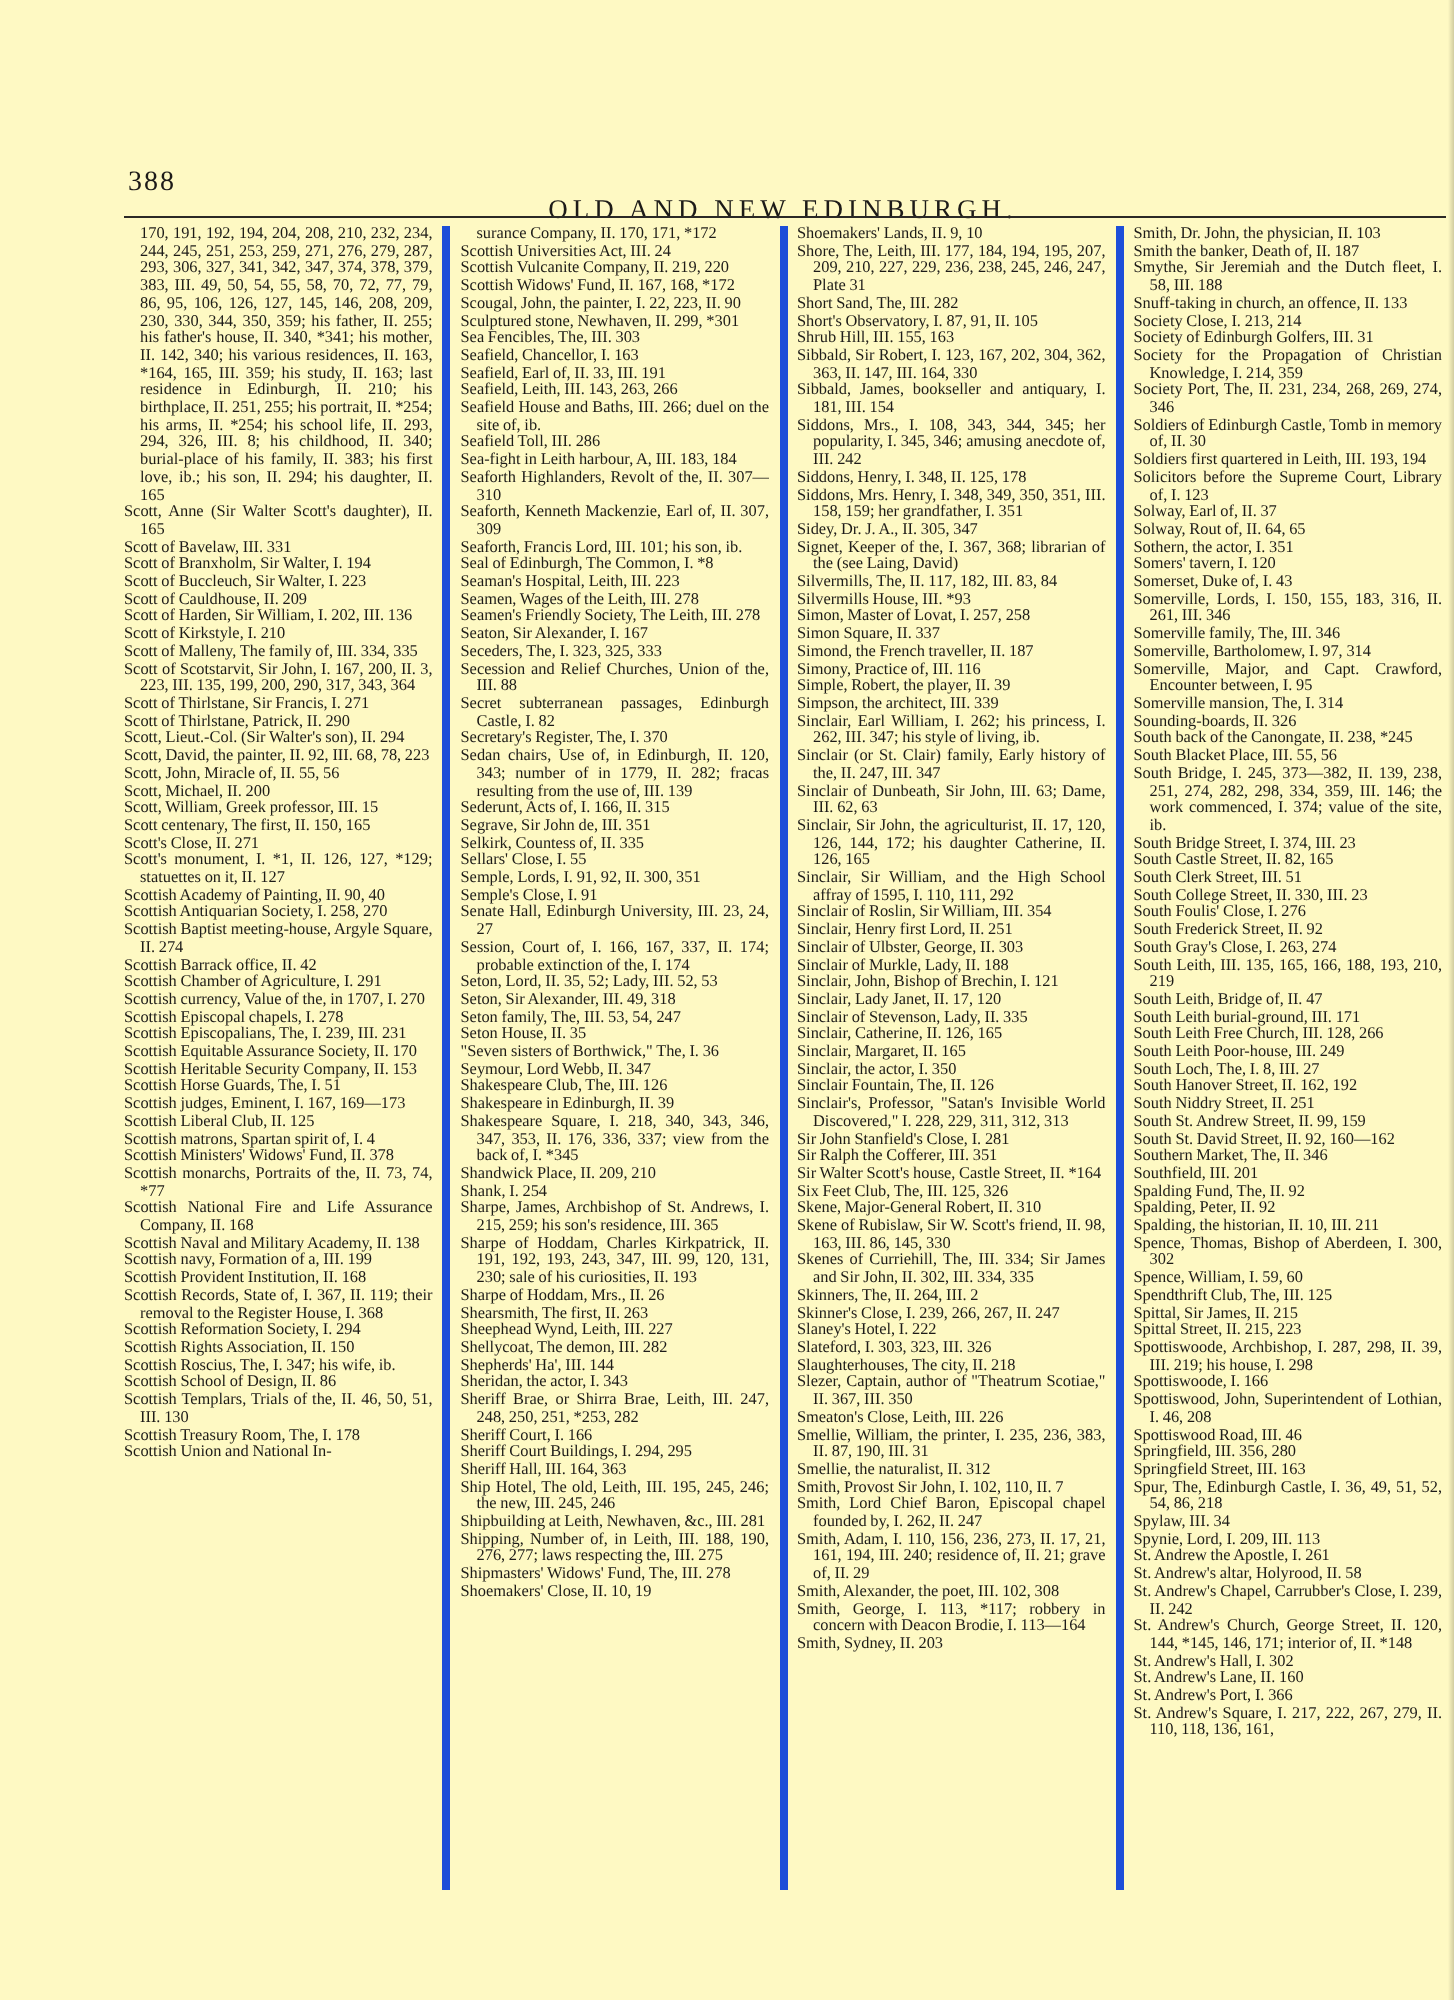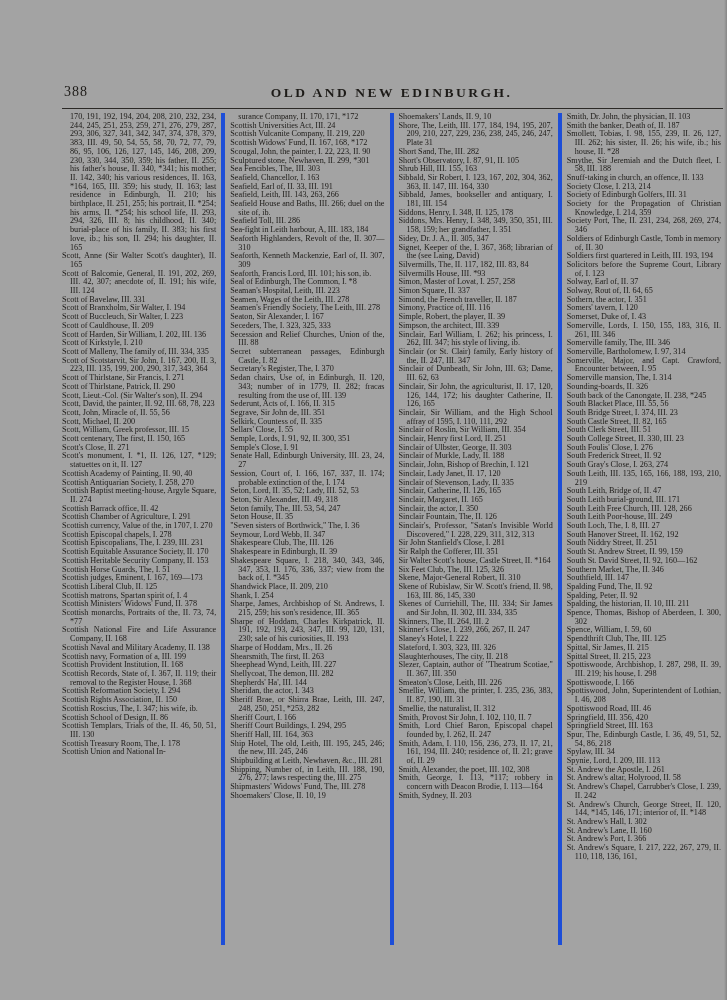--- a/index.html
+++ b/index.html
@@ -1,39 +1,39 @@
 <!DOCTYPE html>
 <html><head>
 <meta charset="utf-8">
 <style>
   html,body{margin:0;padding:0;background:#e8e6e0;}
   .page{
     position:relative;
     width:727px;height:1000px;
     margin:0 auto;
-    background:#a3a3a3;
+    background:#fef9c3;
     color:#1d1b18;
     font-family:"Liberation Serif","DejaVu Serif",serif;
     overflow:hidden;
     box-sizing:border-box;
   }
   .page-edge{
     position:absolute;top:0;right:0;width:3px;height:100%;
     background:linear-gradient(to right,rgba(0,0,0,0),rgba(0,0,0,.18));
   }
   .header{
     position:absolute;top:84px;left:62px;right:6px;height:20px;
   }
   .page-number{
     position:absolute;left:2px;top:0;
     font-size:14px;letter-spacing:1px;
   }
   .running-title{
-    position:absolute;left:0;right:0;top:1px;margin:0;
-    text-align:center;font-size:13.5px;font-weight:bold;
+    position:absolute;left:0;right:0;top:13px;margin:0;
+    text-align:center;font-size:13.5px;font-weight:normal;
     letter-spacing:2.5px;
   }
   .header-rule{
     position:absolute;top:108px;left:62px;right:4px;
     border-top:1.4px solid #2b2926;
   }
   .cols{
     position:absolute;top:113px;left:62px;right:6px;height:832px;
     display:flex;overflow:hidden;
   }
@@ -62,21 +62,20 @@
 <div class="page">
   <div class="header">
     <span class="page-number">388</span>
     <h1 class="running-title">OLD AND NEW EDINBURGH.</h1>
   </div>
   <div class="header-rule"></div>
   <div class="cols">
     <div class="col">
         <p class="entry cont">170, 191, 192, 194, 204, 208, 210, 232, 234, 244, 245, 251, 253, 259, 271, 276, 279, 287, 293, 306, 327, 341, 342, 347, 374, 378, 379, 383, III. 49, 50, 54, 55, 58, 70, 72, 77, 79, 86, 95, 106, 126, 127, 145, 146, 208, 209, 230, 330, 344, 350, 359; his father, II. 255; his father's house, II. 340, *341; his mother, II. 142, 340; his various residences, II. 163, *164, 165, III. 359; his study, II. 163; last residence in Edinburgh, II. 210; his birthplace, II. 251, 255; his portrait, II. *254; his arms, II. *254; his school life, II. 293, 294, 326, III. 8; his childhood, II. 340; burial-place of his family, II. 383; his first love, ib.; his son, II. 294; his daughter, II. 165</p>
         <p class="entry">Scott, Anne (Sir Walter Scott's daughter), II. 165</p>
-        <p class="entry">Scott of Balcomie, General, II. 191, 202, 269, III. 42, 307; anecdote of, II. 191; his wife, III. 124</p>
         <p class="entry">Scott of Bavelaw, III. 331</p>
         <p class="entry">Scott of Branxholm, Sir Walter, I. 194</p>
         <p class="entry">Scott of Buccleuch, Sir Walter, I. 223</p>
         <p class="entry">Scott of Cauldhouse, II. 209</p>
         <p class="entry">Scott of Harden, Sir William, I. 202, III. 136</p>
         <p class="entry">Scott of Kirkstyle, I. 210</p>
         <p class="entry">Scott of Malleny, The family of, III. 334, 335</p>
         <p class="entry">Scott of Scotstarvit, Sir John, I. 167, 200, II. 3, 223, III. 135, 199, 200, 290, 317, 343, 364</p>
         <p class="entry">Scott of Thirlstane, Sir Francis, I. 271</p>
         <p class="entry">Scott of Thirlstane, Patrick, II. 290</p>
@@ -182,20 +181,21 @@
         <p class="entry">Shoemakers' Close, II. 10, 19</p>
       </div>
     <div class="col">
         <p class="entry">Shoemakers' Lands, II. 9, 10</p>
         <p class="entry">Shore, The, Leith, III. 177, 184, 194, 195, 207, 209, 210, 227, 229, 236, 238, 245, 246, 247, Plate 31</p>
         <p class="entry">Short Sand, The, III. 282</p>
         <p class="entry">Short's Observatory, I. 87, 91, II. 105</p>
         <p class="entry">Shrub Hill, III. 155, 163</p>
         <p class="entry">Sibbald, Sir Robert, I. 123, 167, 202, 304, 362, 363, II. 147, III. 164, 330</p>
         <p class="entry">Sibbald, James, bookseller and antiquary, I. 181, III. 154</p>
+        <p class="entry">Siddons, Mrs., I. 108, 343, 344, 345; her popularity, I. 345, 346; amusing anecdote of, III. 242</p>
         <p class="entry">Siddons, Henry, I. 348, II. 125, 178</p>
         <p class="entry">Siddons, Mrs. Henry, I. 348, 349, 350, 351, III. 158, 159; her grandfather, I. 351</p>
         <p class="entry">Sidey, Dr. J. A., II. 305, 347</p>
         <p class="entry">Signet, Keeper of the, I. 367, 368; librarian of the (see Laing, David)</p>
         <p class="entry">Silvermills, The, II. 117, 182, III. 83, 84</p>
         <p class="entry">Silvermills House, III. *93</p>
         <p class="entry">Simon, Master of Lovat, I. 257, 258</p>
         <p class="entry">Simon Square, II. 337</p>
         <p class="entry">Simond, the French traveller, II. 187</p>
         <p class="entry">Simony, Practice of, III. 116</p>
@@ -237,21 +237,20 @@
         <p class="entry">Smith, Provost Sir John, I. 102, 110, II. 7</p>
         <p class="entry">Smith, Lord Chief Baron, Episcopal chapel founded by, I. 262, II. 247</p>
         <p class="entry">Smith, Adam, I. 110, 156, 236, 273, II. 17, 21, 161, 194, III. 240; residence of, II. 21; grave of, II. 29</p>
         <p class="entry">Smith, Alexander, the poet, III. 102, 308</p>
         <p class="entry">Smith, George, I. 113, *117; robbery in concern with Deacon Brodie, I. 113—164</p>
         <p class="entry">Smith, Sydney, II. 203</p>
       </div>
     <div class="col">
         <p class="entry">Smith, Dr. John, the physician, II. 103</p>
         <p class="entry">Smith the banker, Death of, II. 187</p>
-        <p class="entry">Smollett, Tobias, I. 98, 155, 239, II. 26, 127, III. 262; his sister, II. 26; his wife, ib.; his house, II. *28</p>
         <p class="entry">Smythe, Sir Jeremiah and the Dutch fleet, I. 58, III. 188</p>
         <p class="entry">Snuff-taking in church, an offence, II. 133</p>
         <p class="entry">Society Close, I. 213, 214</p>
         <p class="entry">Society of Edinburgh Golfers, III. 31</p>
         <p class="entry">Society for the Propagation of Christian Knowledge, I. 214, 359</p>
         <p class="entry">Society Port, The, II. 231, 234, 268, 269, 274, 346</p>
         <p class="entry">Soldiers of Edinburgh Castle, Tomb in memory of, II. 30</p>
         <p class="entry">Soldiers first quartered in Leith, III. 193, 194</p>
         <p class="entry">Solicitors before the Supreme Court, Library of, I. 123</p>
         <p class="entry">Solway, Earl of, II. 37</p>
@@ -260,52 +259,53 @@
         <p class="entry">Somers' tavern, I. 120</p>
         <p class="entry">Somerset, Duke of, I. 43</p>
         <p class="entry">Somerville, Lords, I. 150, 155, 183, 316, II. 261, III. 346</p>
         <p class="entry">Somerville family, The, III. 346</p>
         <p class="entry">Somerville, Bartholomew, I. 97, 314</p>
         <p class="entry">Somerville, Major, and Capt. Crawford, Encounter between, I. 95</p>
         <p class="entry">Somerville mansion, The, I. 314</p>
         <p class="entry">Sounding-boards, II. 326</p>
         <p class="entry">South back of the Canongate, II. 238, *245</p>
         <p class="entry">South Blacket Place, III. 55, 56</p>
+        <p class="entry">South Bridge, I. 245, 373—382, II. 139, 238, 251, 274, 282, 298, 334, 359, III. 146; the work commenced, I. 374; value of the site, ib.</p>
         <p class="entry">South Bridge Street, I. 374, III. 23</p>
         <p class="entry">South Castle Street, II. 82, 165</p>
         <p class="entry">South Clerk Street, III. 51</p>
         <p class="entry">South College Street, II. 330, III. 23</p>
         <p class="entry">South Foulis' Close, I. 276</p>
         <p class="entry">South Frederick Street, II. 92</p>
         <p class="entry">South Gray's Close, I. 263, 274</p>
         <p class="entry">South Leith, III. 135, 165, 166, 188, 193, 210, 219</p>
         <p class="entry">South Leith, Bridge of, II. 47</p>
         <p class="entry">South Leith burial-ground, III. 171</p>
         <p class="entry">South Leith Free Church, III. 128, 266</p>
         <p class="entry">South Leith Poor-house, III. 249</p>
         <p class="entry">South Loch, The, I. 8, III. 27</p>
         <p class="entry">South Hanover Street, II. 162, 192</p>
         <p class="entry">South Niddry Street, II. 251</p>
         <p class="entry">South St. Andrew Street, II. 99, 159</p>
         <p class="entry">South St. David Street, II. 92, 160—162</p>
         <p class="entry">Southern Market, The, II. 346</p>
-        <p class="entry">Southfield, III. 147</p>
+        <p class="entry">Southfield, III. 201</p>
         <p class="entry">Spalding Fund, The, II. 92</p>
         <p class="entry">Spalding, Peter, II. 92</p>
         <p class="entry">Spalding, the historian, II. 10, III. 211</p>
         <p class="entry">Spence, Thomas, Bishop of Aberdeen, I. 300, 302</p>
         <p class="entry">Spence, William, I. 59, 60</p>
         <p class="entry">Spendthrift Club, The, III. 125</p>
         <p class="entry">Spittal, Sir James, II. 215</p>
         <p class="entry">Spittal Street, II. 215, 223</p>
         <p class="entry">Spottiswoode, Archbishop, I. 287, 298, II. 39, III. 219; his house, I. 298</p>
         <p class="entry">Spottiswoode, I. 166</p>
         <p class="entry">Spottiswood, John, Superintendent of Lothian, I. 46, 208</p>
         <p class="entry">Spottiswood Road, III. 46</p>
-        <p class="entry">Springfield, III. 356, 420</p>
+        <p class="entry">Springfield, III. 356, 280</p>
         <p class="entry">Springfield Street, III. 163</p>
         <p class="entry">Spur, The, Edinburgh Castle, I. 36, 49, 51, 52, 54, 86, 218</p>
         <p class="entry">Spylaw, III. 34</p>
         <p class="entry">Spynie, Lord, I. 209, III. 113</p>
         <p class="entry">St. Andrew the Apostle, I. 261</p>
         <p class="entry">St. Andrew's altar, Holyrood, II. 58</p>
         <p class="entry">St. Andrew's Chapel, Carrubber's Close, I. 239, II. 242</p>
         <p class="entry">St. Andrew's Church, George Street, II. 120, 144, *145, 146, 171; interior of, II. *148</p>
         <p class="entry">St. Andrew's Hall, I. 302</p>
         <p class="entry">St. Andrew's Lane, II. 160</p>

